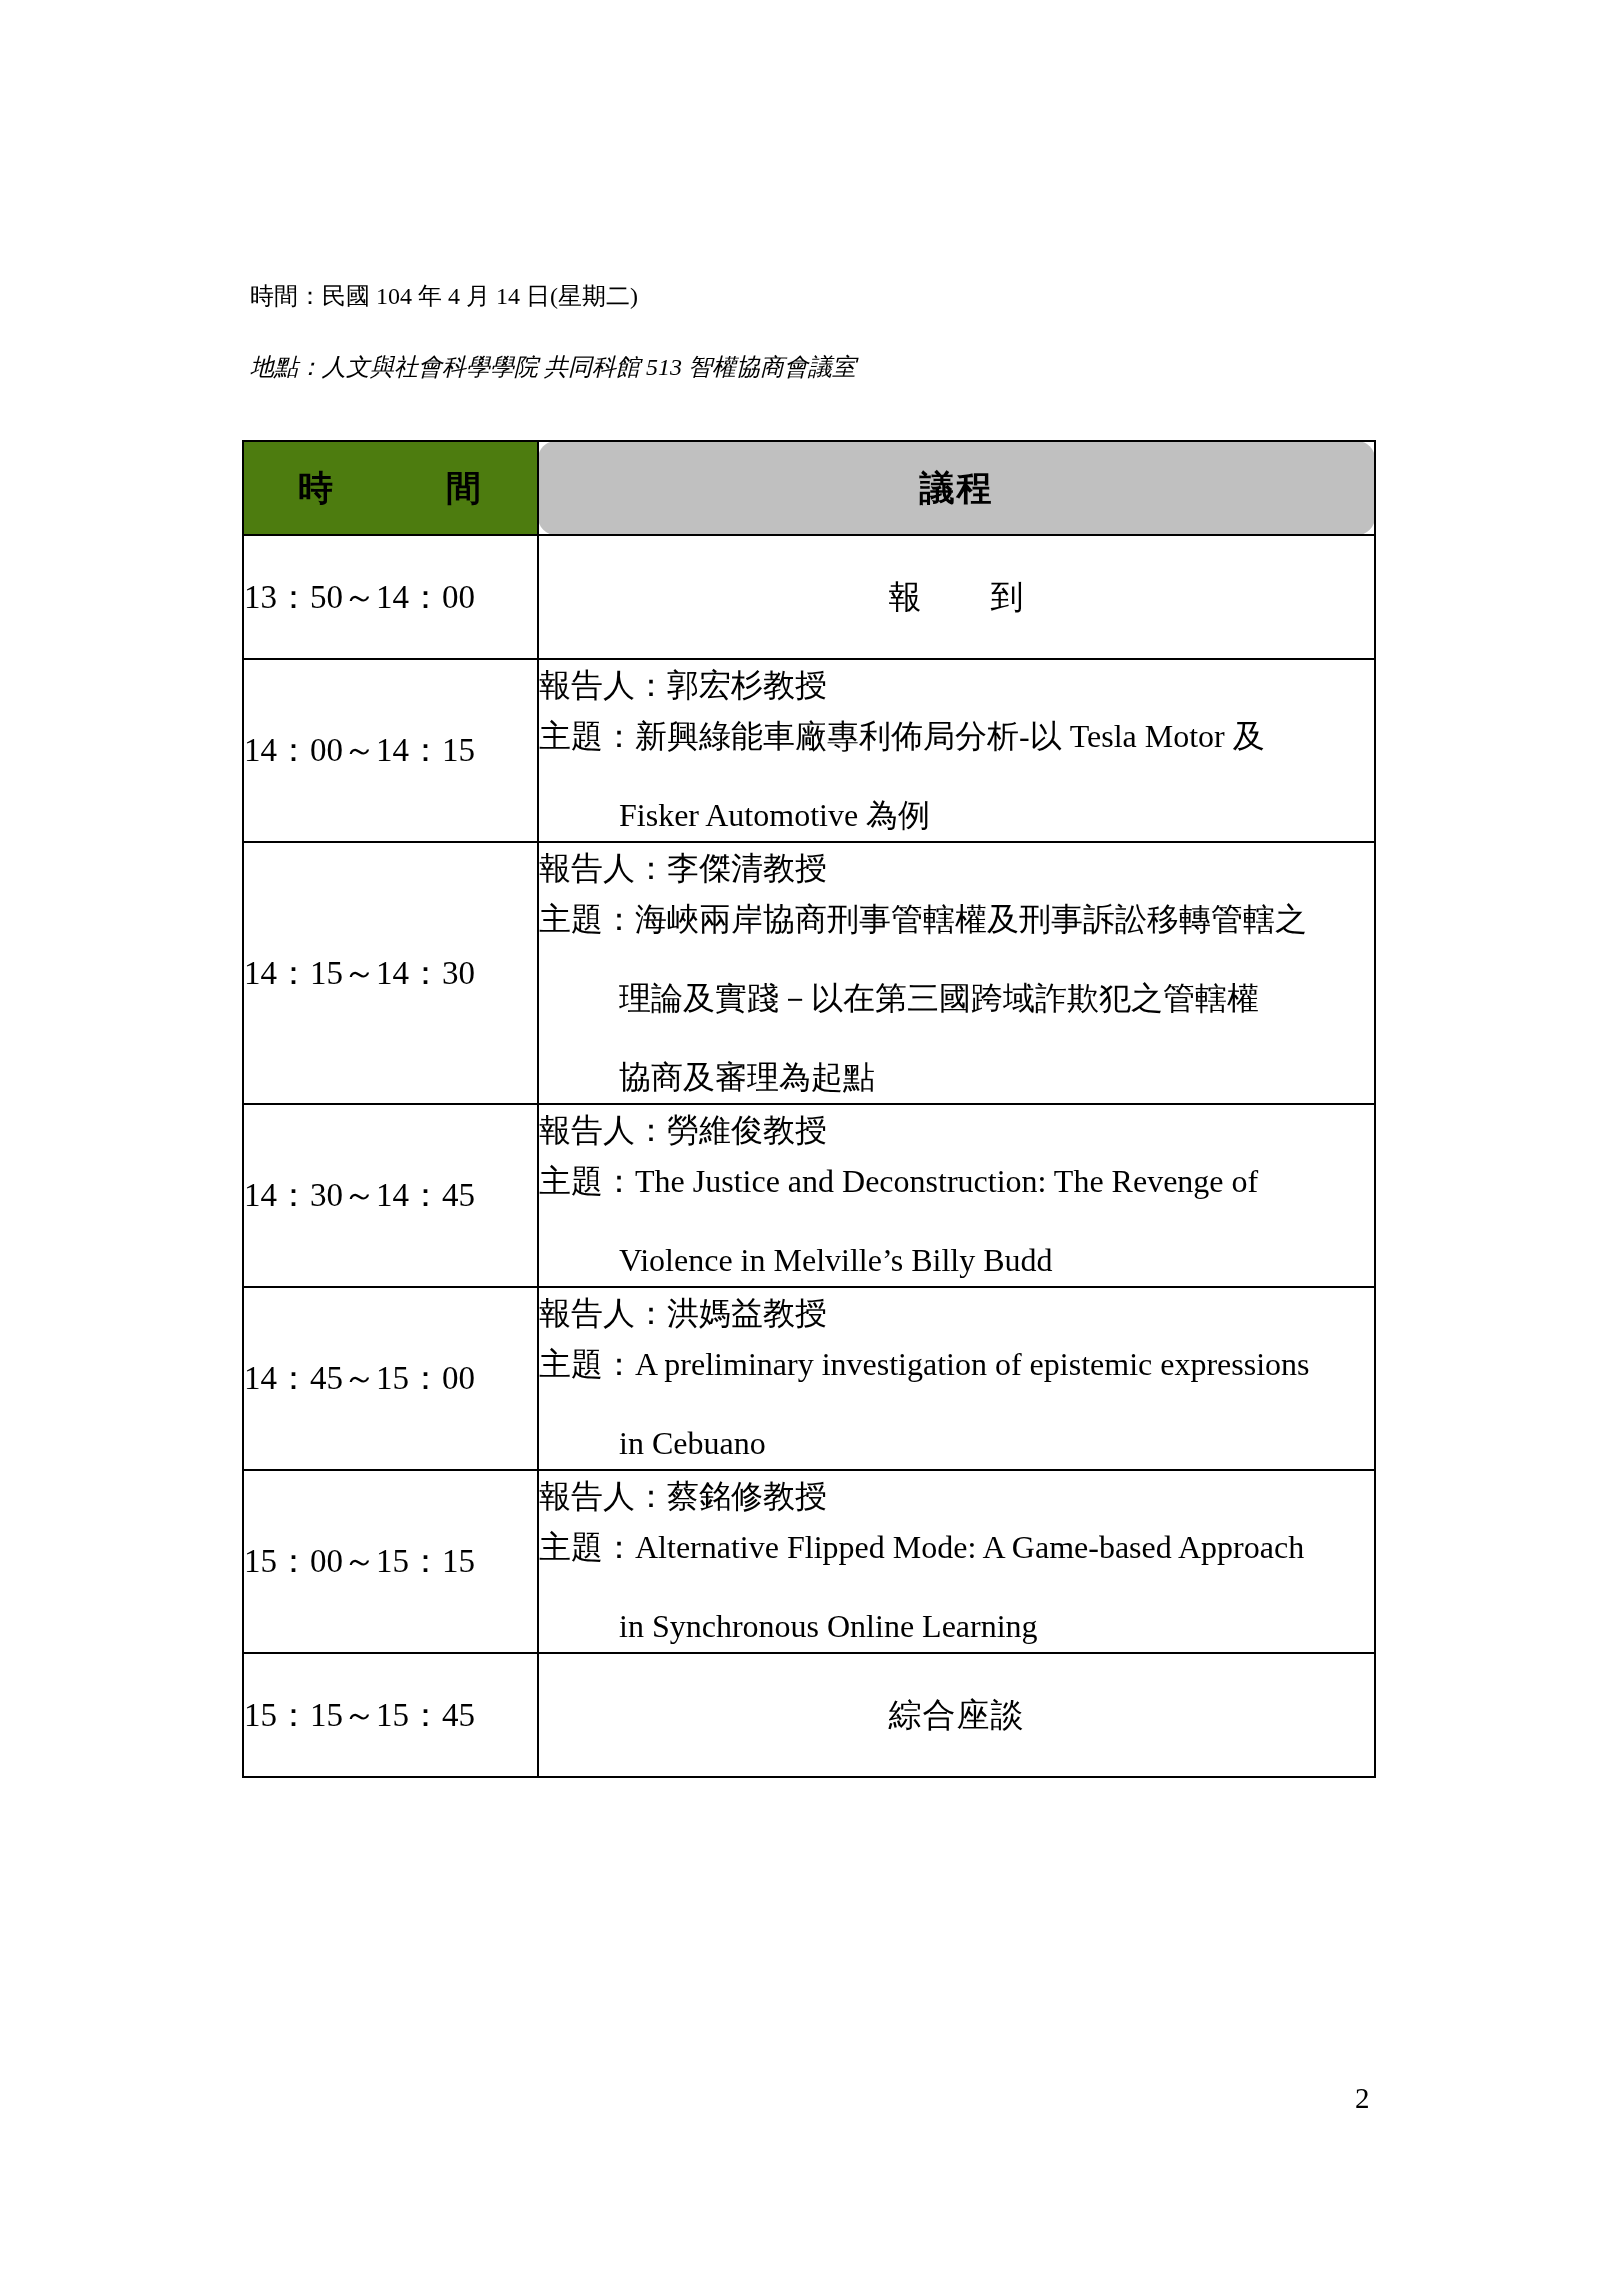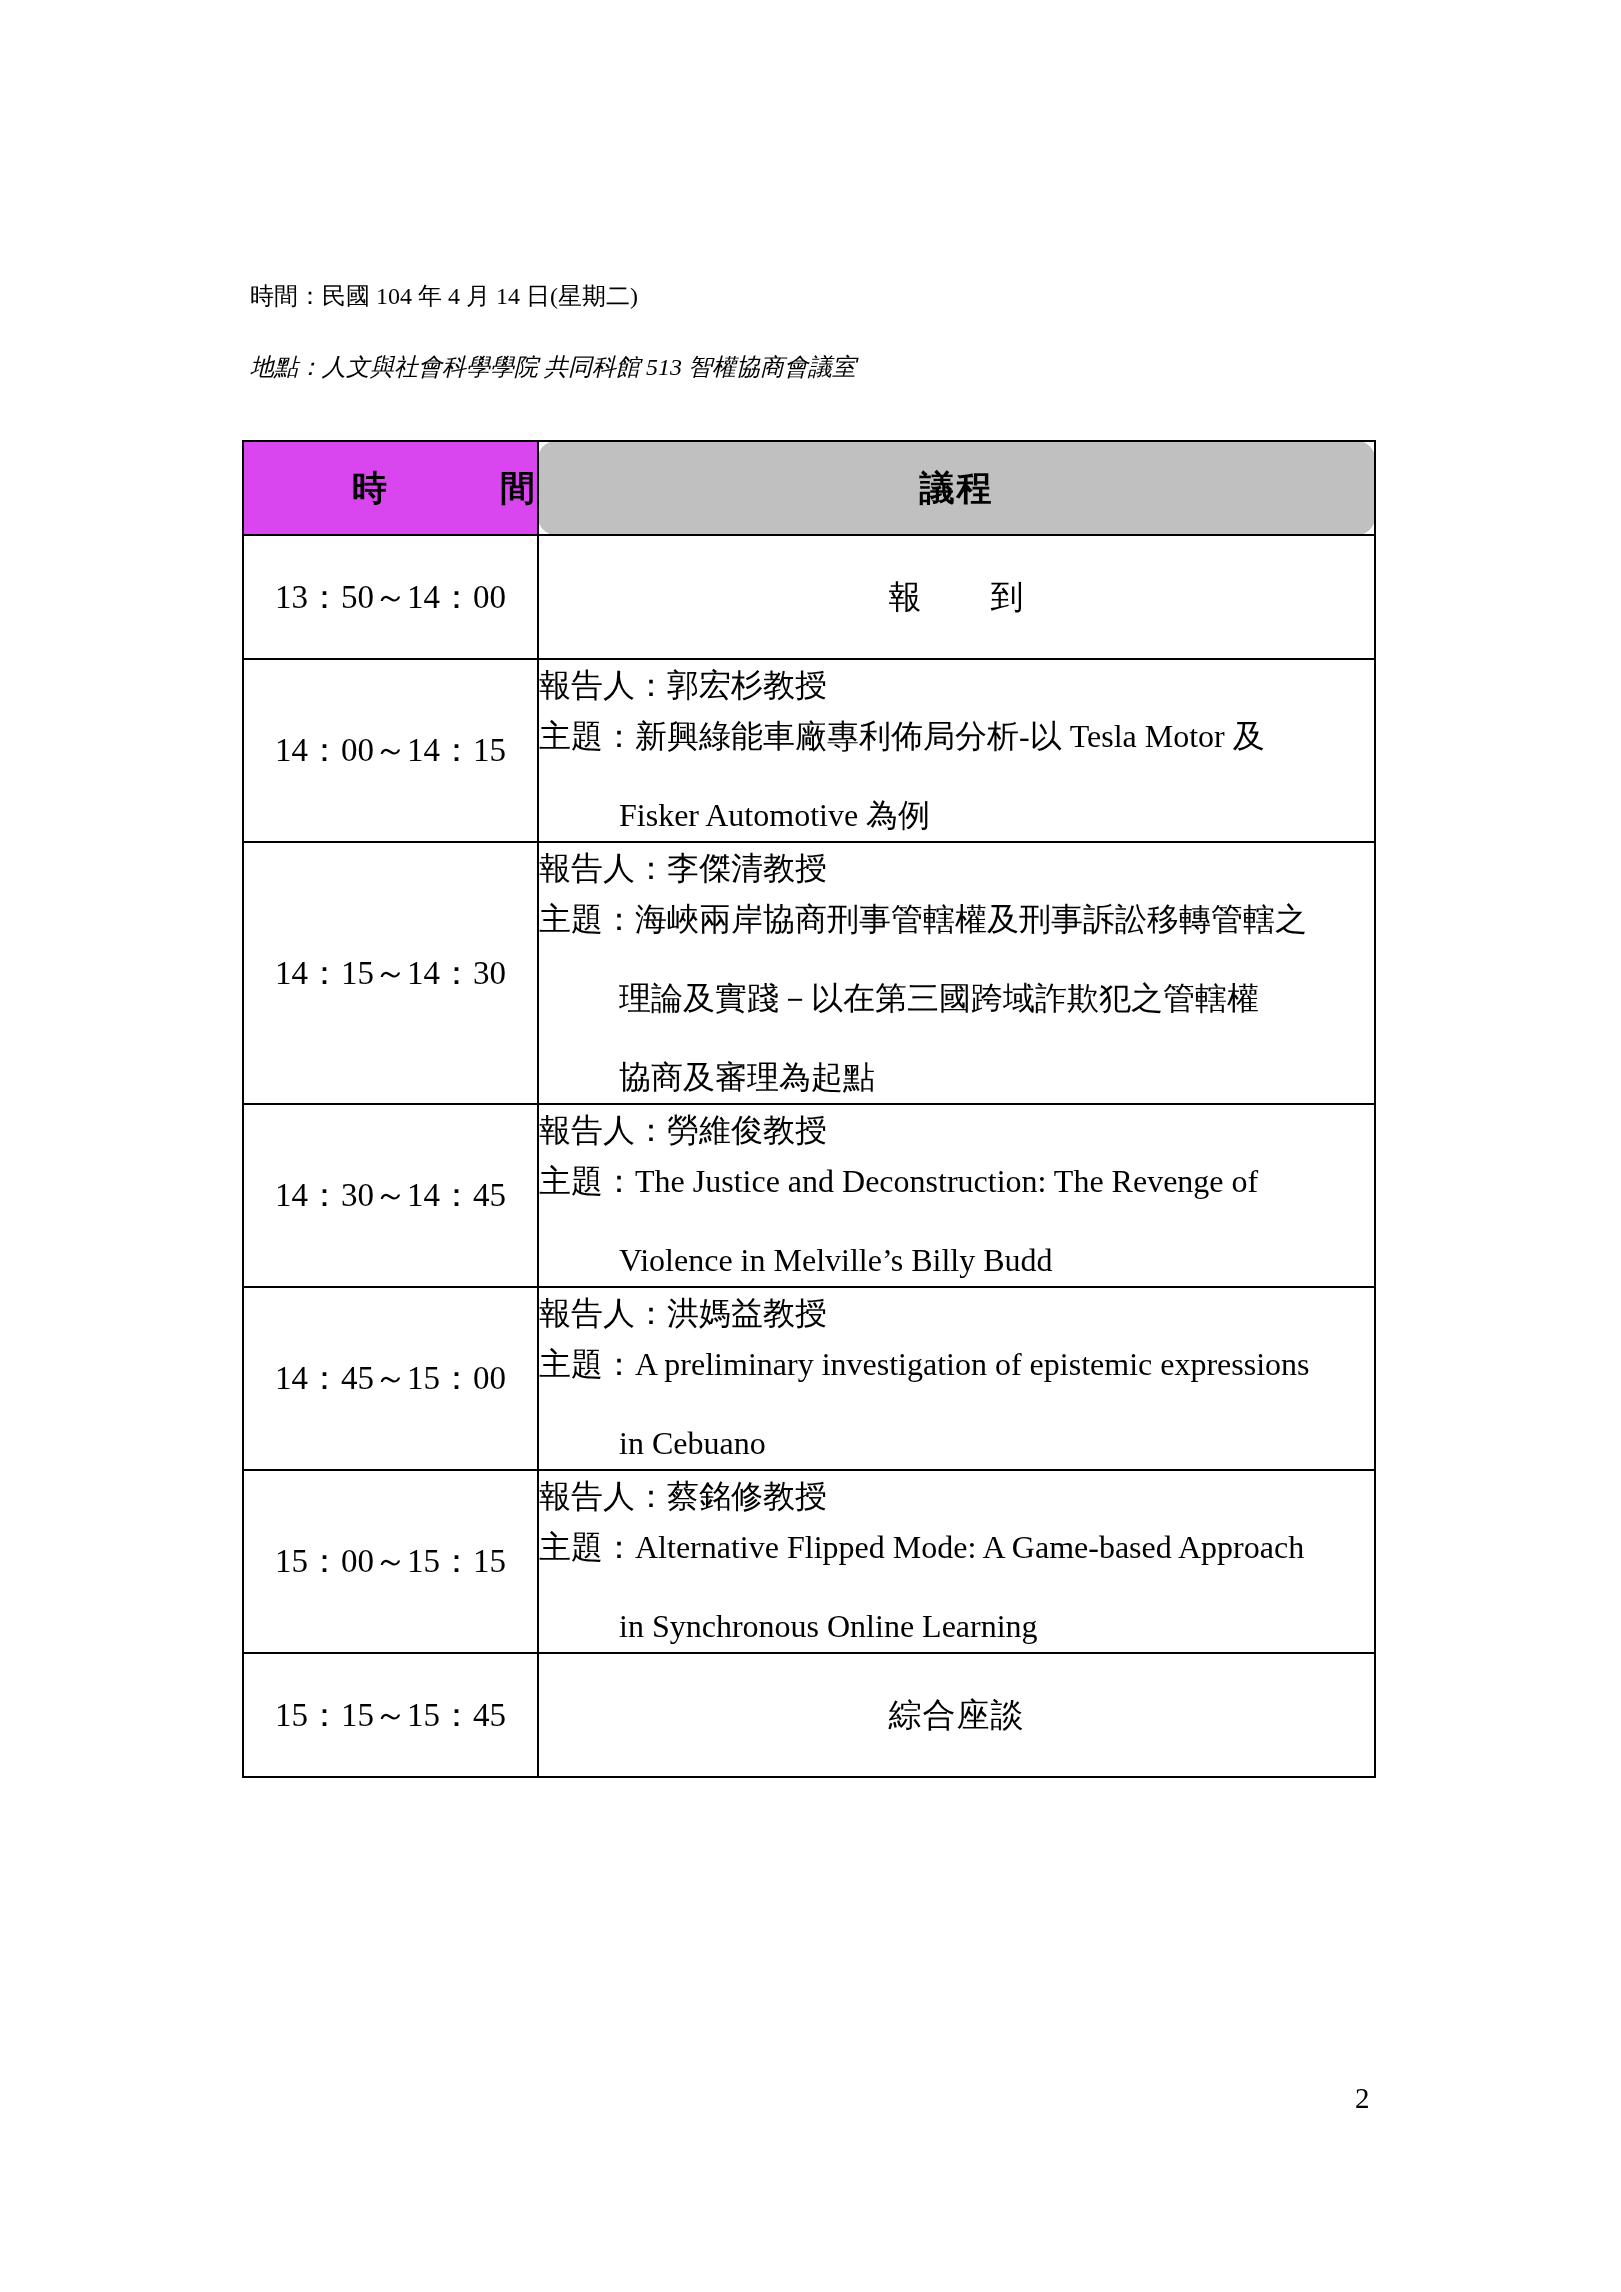--- a/index.html
+++ b/index.html
@@ -57,21 +57,20 @@
   }
   tbody tr:nth-child(1) td{height:98px;}
   tbody tr:nth-child(2) td{height:159px;}
   tbody tr:nth-child(3) td{height:222px;}
   tbody tr:nth-child(4) td{height:160px;}
   tbody tr:nth-child(5) td{height:165px;}
   tbody tr:nth-child(6) td{height:167px;}
   tbody tr:nth-child(7) td{height:98px;}
 
   td.time-cell{
-    text-align:center;
     vertical-align:middle;
     font-size:33px;
     white-space:nowrap;
   }
   td.agenda-cell{
     vertical-align:top;
     padding:3.9px 3.9px 0 11.8px;
     font-size:32px;
   }
   td.agenda-cell.center{
@@ -104,21 +103,21 @@
 
   <div class="meta-line meta-location">地點：人文與社會科學學院 共同科館 513 智權協商會議室</div>
 
   <table class="agenda">
     <colgroup>
       <col style="width:295px">
       <col>
     </colgroup>
     <thead>
       <tr>
-        <th class="header-cell" style="background: #d946ef; text-align: right;">時　　　間</th>
+        <th class="header-cell" style="background: #4d7c0f;">時　　　間</th>
         <th class="header-cell" style="background: rgb(192, 192, 192); border-radius: 18px;">議程</th>
       </tr>
     </thead>
     <tbody>
         <tr>
           <td class="time-cell">13：50～14：00</td>
           <td class="agenda-cell center">報　　到</td>
         </tr>
         <tr>
           <td class="time-cell">14：00～14：15</td>

